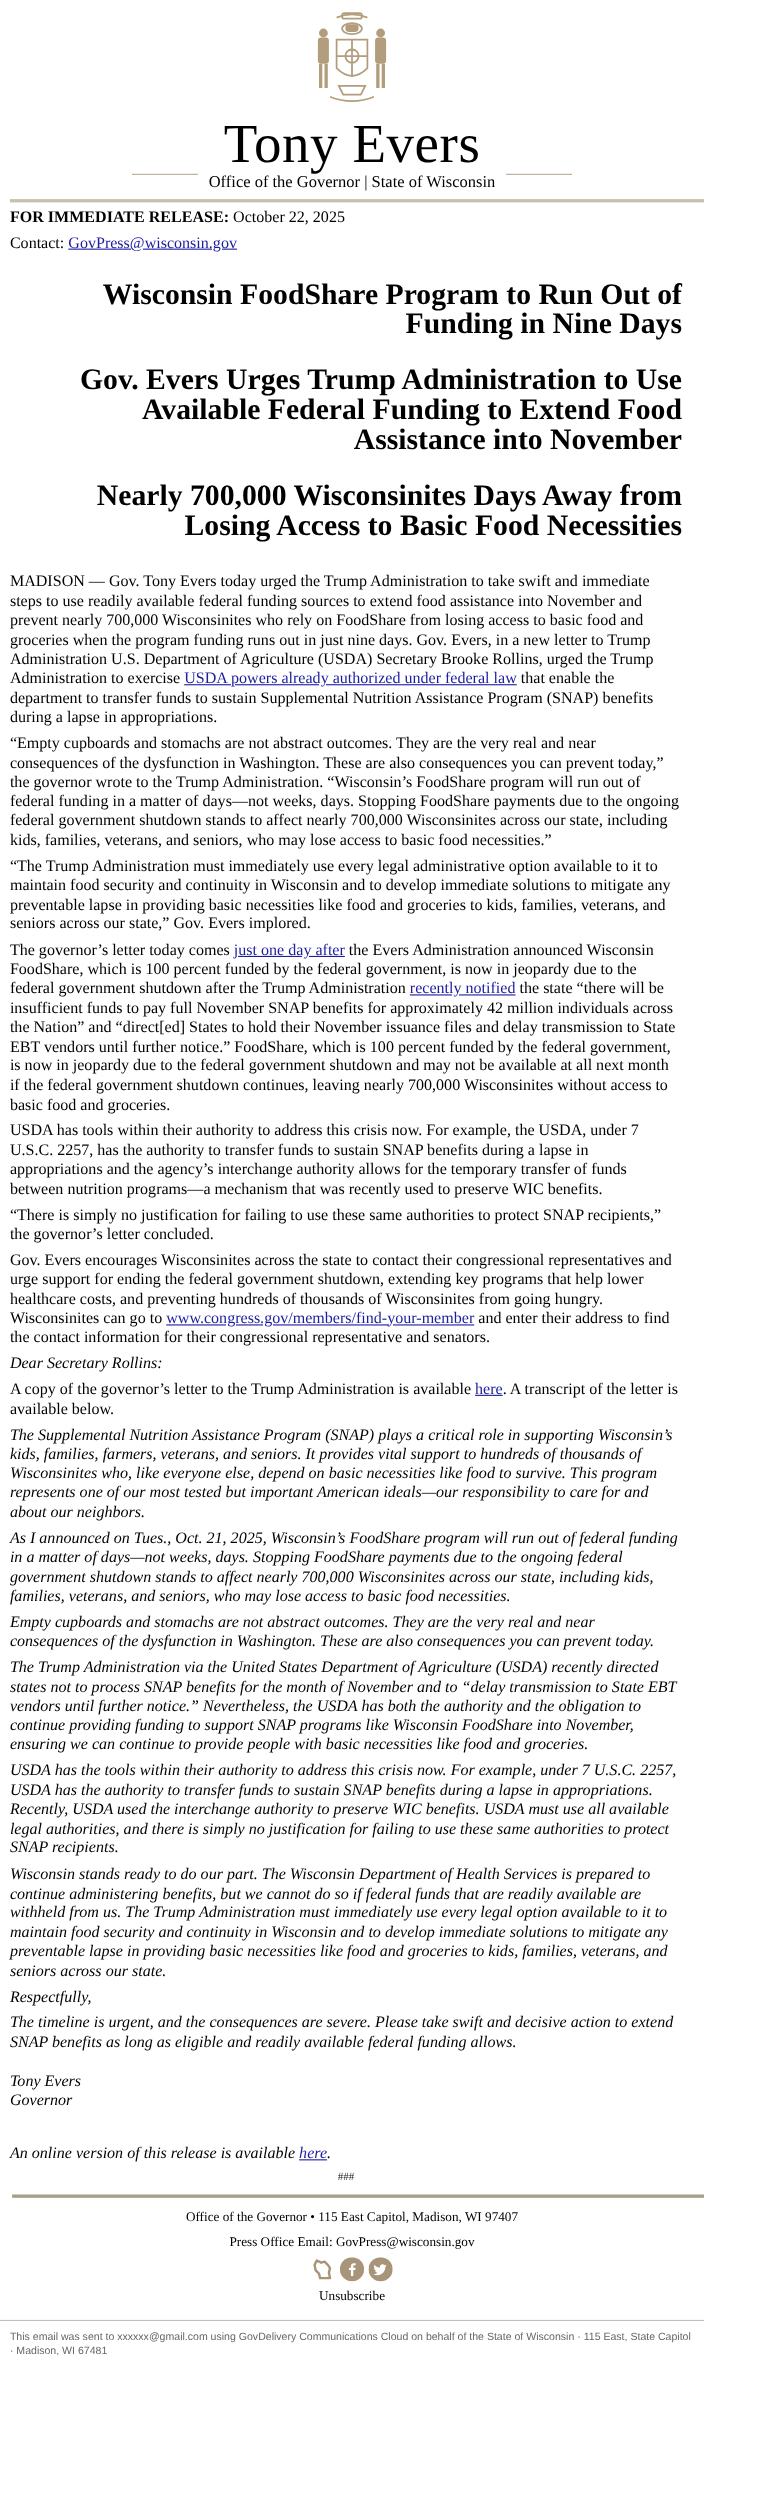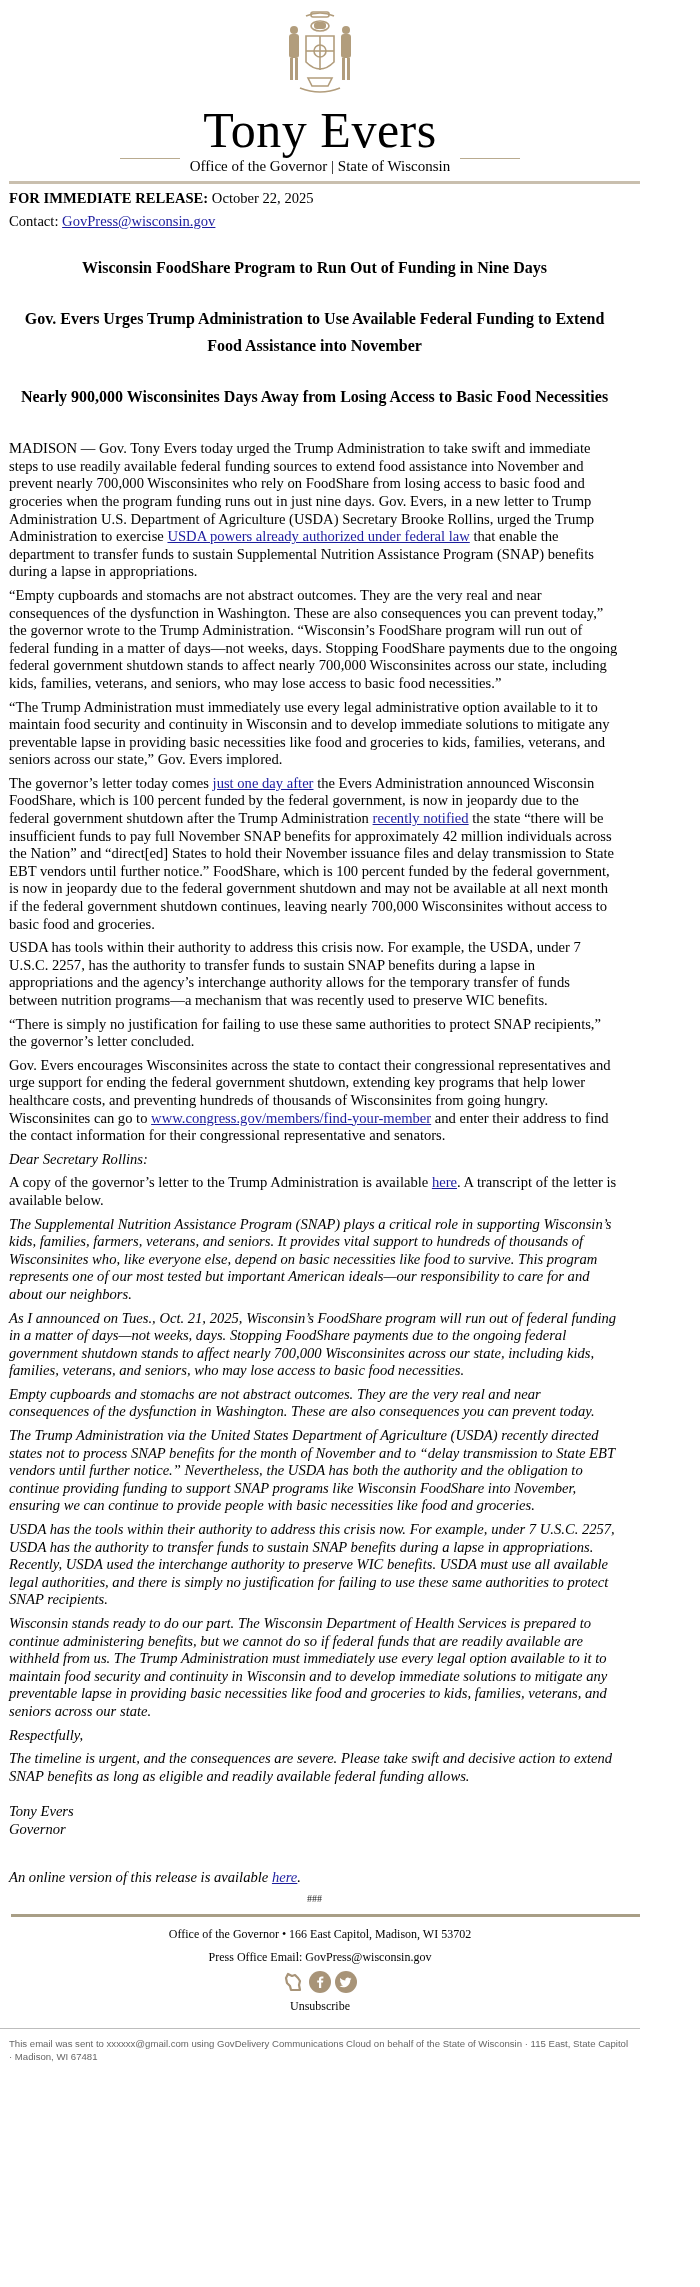--- a/index.html
+++ b/index.html
@@ -12,21 +12,21 @@
   .subline .rule { flex: 1; height: 1px; background: #b9ab90; }
   .subline .rule.left { margin: 0 10px 0 0; max-width: 60px; }
   .subline .rule.right { margin: 0 0 0 10px; max-width: 60px; }
   .subline span { font-size: 15px; white-space: nowrap; }
   .topline { height: 3px; background: #c9bfae; margin: 6px 0 0 9px; }
   .content { padding: 0 20px 0 9px; font-size: 14.6px; line-height: 17.6px; }
   .release { margin-top: 6px; }
   .release b { font-weight: bold; }
   .contact { margin-top: 5px; }
   a { color: #1a0dab; text-decoration: underline; color: #1c1c9e; }
-  h1 { font-size: 16px; line-height: 27px; text-align: center; margin: 24px 0 0 0; font-weight: bold; }
+  h1 { font-size: 27px; line-height: 27px; text-align: right; margin: 24px 0 0 0; font-weight: bold; }
   h1.second { margin-top: 24px; }
   h1.third { margin-top: 24px; }
   p { margin: 0; }
   .para { margin-top: 6px; }
   .first { margin-top: 30px; }
   .ital { font-style: italic; }
   .sig { margin-top: 18px; }
   .online { margin-top: 30px; font-style: italic; }
   .hash { text-align: center; font-size: 10px; margin-top: 4px; color: #222; }
   .footrule { height: 3px; background: #a89e86; margin: 6px 0 0 11px; }
@@ -83,21 +83,21 @@
       <b>FOR IMMEDIATE RELEASE:</b>
       <span>October 22, 2025</span>
     </div>
     <div class="contact">
       <span>Contact:</span>
       <a>GovPress@wisconsin.gov</a>
     </div>
 
     <h1>Wisconsin FoodShare Program to Run Out of Funding in Nine Days</h1>
     <h1 class="second">Gov. Evers Urges Trump Administration to Use Available Federal Funding to Extend Food Assistance into November</h1>
-    <h1 class="third">Nearly 900,000 Wisconsinites Days Away from Losing Access to Basic Food Necessities</h1>
+    <h1 class="third">Nearly 700,000 Wisconsinites Days Away from Losing Access to Basic Food Necessities</h1>
 
     <p class="first">
       <span>MADISON — Gov. Tony Evers today urged the Trump Administration to take swift and immediate steps to use readily available federal funding sources to extend food assistance into November and prevent nearly 700,000 Wisconsinites who rely on FoodShare from losing access to basic food and groceries when the program funding runs out in just nine days. Gov. Evers, in a new letter to Trump Administration U.S. Department of Agriculture (USDA) Secretary Brooke Rollins, urged the Trump Administration to exercise </span><a>USDA powers already authorized under federal law</a><span> that enable the department to transfer funds to sustain Supplemental Nutrition Assistance Program (SNAP) benefits during a lapse in appropriations.</span>
     </p>
     <p class="para">“Empty cupboards and stomachs are not abstract outcomes. They are the very real and near consequences of the dysfunction in Washington. These are also consequences you can prevent today,” the governor wrote to the Trump Administration. “Wisconsin’s FoodShare program will run out of federal funding in a matter of days—not weeks, days. Stopping FoodShare payments due to the ongoing federal government shutdown stands to affect nearly 700,000 Wisconsinites across our state, including kids, families, veterans, and seniors, who may lose access to basic food necessities.”</p>
     <p class="para">“The Trump Administration must immediately use every legal administrative option available to it to maintain food security and continuity in Wisconsin and to develop immediate solutions to mitigate any preventable lapse in providing basic necessities like food and groceries to kids, families, veterans, and seniors across our state,” Gov. Evers implored.</p>
     <p class="para">
       <span>The governor’s letter today comes </span><a>just one day after</a><span> the Evers Administration announced Wisconsin FoodShare, which is 100 percent funded by the federal government, is now in jeopardy due to the federal government shutdown after the Trump Administration </span><a>recently notified</a><span> the state “there will be insufficient funds to pay full November SNAP benefits for approximately 42 million individuals across the Nation” and “direct[ed] States to hold their November issuance files and delay transmission to State EBT vendors until further notice.” FoodShare, which is 100 percent funded by the federal government, is now in jeopardy due to the federal government shutdown and may not be available at all next month if the federal government shutdown continues, leaving nearly 700,000 Wisconsinites without access to basic food and groceries.</span>
     </p>
     <p class="para">USDA has tools within their authority to address this crisis now. For example, the USDA, under 7 U.S.C. 2257, has the authority to transfer funds to sustain SNAP benefits during a lapse in appropriations and the agency’s interchange authority allows for the temporary transfer of funds between nutrition programs—a mechanism that was recently used to preserve WIC benefits.</p>
@@ -125,21 +125,21 @@
 
     <p class="online">
       <span>An online version of this release is available </span><a>here</a><span>.</span>
     </p>
     <div class="hash">###</div>
   </div>
 
   <div class="footrule"></div>
 
   <div class="footer">
-    <div class="addr">Office of the Governor • 166 East Capitol, Madison, WI 53702</div>
+    <div class="addr">Office of the Governor • 115 East Capitol, Madison, WI 97407</div>
     <div class="email">Press Office Email: GovPress@wisconsin.gov</div>
     <div class="icons">
       <svg class="ic" viewBox="0 0 22 22">
         <path d="M5 3 L9 5 L12 4 L15 7 L17 10 L16 14 L17 19 L8 19 L7 15 L4 12 L3 7 Z" fill="none" stroke="#a89478" stroke-width="2.2" stroke-linejoin="round"></path>
       </svg>
       <svg class="ic" viewBox="0 0 22 22">
         <circle cx="11" cy="11" r="11" fill="#a89478"></circle>
         <path d="M12.2 17 V11.6 H14 L14.3 9.6 H12.2 V8.4 C12.2 7.8 12.4 7.4 13.2 7.4 H14.4 V5.6 C14.2 5.6 13.5 5.5 12.7 5.5 C11 5.5 10 6.5 10 8.2 V9.6 H8.2 V11.6 H10 V17 Z" fill="#ffffff"></path>
       </svg>
       <svg class="ic" viewBox="0 0 22 22">

